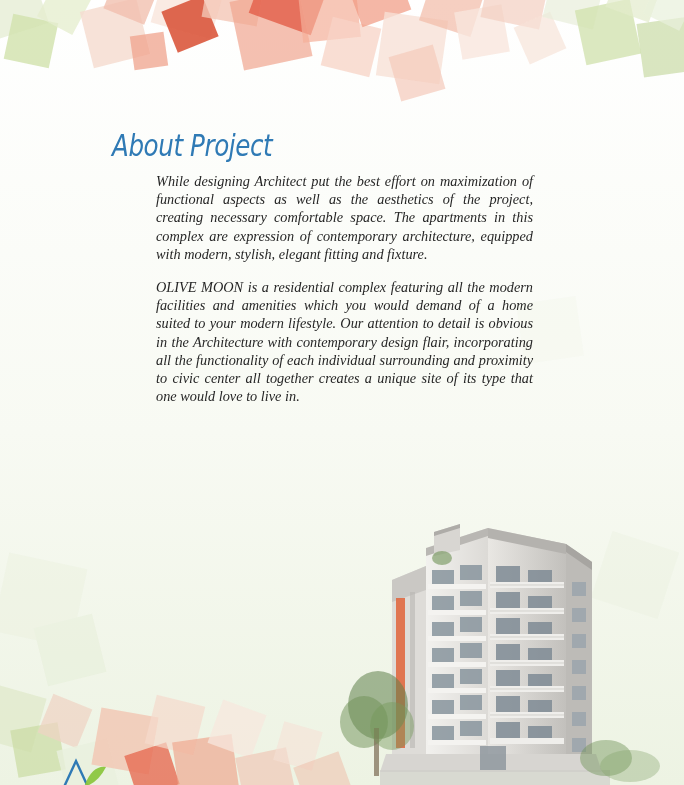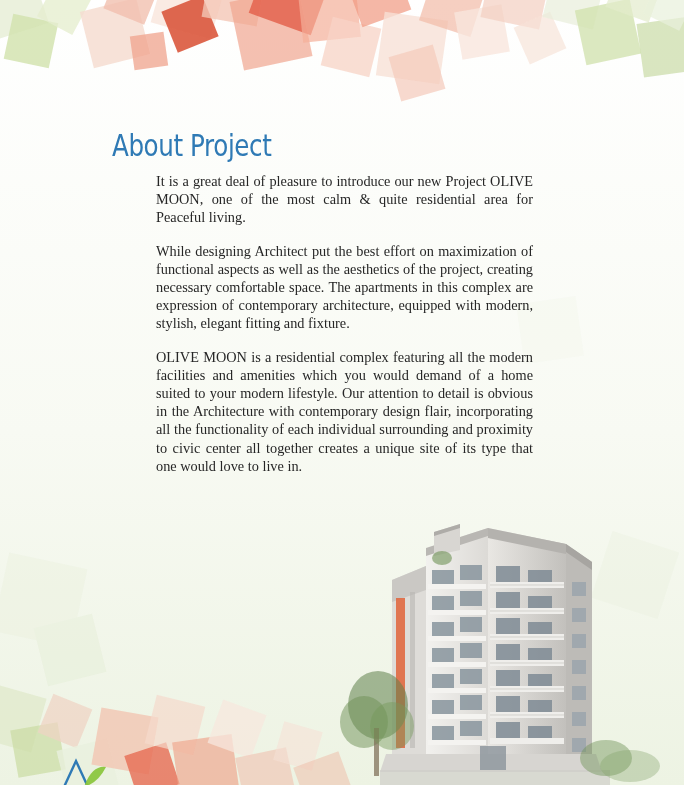--- a/index.html
+++ b/index.html
@@ -10,20 +10,21 @@
   }
   body {
     font-family: "Liberation Serif", serif;
   }
   #page {
     position: relative;
     width: 684px;
     height: 785px;
     overflow: hidden;
     background: linear-gradient(180deg, #fdfdfb 0%, #f7f9f3 45%, #f2f6ec 70%, #eef4e6 100%);
+    font-style: italic;
   }
 
   
   .confetti {
     position: absolute;
     top: 0; left: 0;
     width: 684px; height: 785px;
     pointer-events: none;
   }
 
@@ -140,21 +141,20 @@
       <rect x="0" y="560" width="80" height="80" fill="#e6eed8" transform="rotate(12 40 600)"></rect>
       <rect x="40" y="620" width="60" height="60" fill="#dde9cb" transform="rotate(-14 70 650)"></rect>
       <rect x="600" y="540" width="70" height="70" fill="#e7efdb" transform="rotate(18 635 575)"></rect>
       <rect x="520" y="300" width="60" height="60" fill="#f1f5e8" transform="rotate(-8 550 330)"></rect>
     </g>
   </svg>
 
   <div class="heading">About Project</div>
 
   <div class="copy">
-    <p>It is a great deal of pleasure to introduce our new Project OLIVE MOON, one of the most calm &amp; quite residential area for Peaceful living.</p>
     <p>While designing Architect put the best effort on maximization of functional aspects as well as the aesthetics of the project, creating necessary comfortable space. The apartments in this complex are expression of contemporary architecture, equipped with modern, stylish, elegant fitting and fixture.</p>
     <p>OLIVE MOON is a residential complex featuring all the modern facilities and amenities which you would demand of a home suited to your modern lifestyle. Our attention to detail is obvious in the Architecture with contemporary design flair, incorporating all the functionality of each individual surrounding and proximity to civic center all together creates a unique site of its type that one would love to live in.</p>
   </div>
 
   <svg class="building-wrap" viewBox="0 0 354 315" xmlns="http://www.w3.org/2000/svg">
     <defs>
       <linearGradient id="skyfade" x1="0" y1="0" x2="0" y2="1">
         <stop offset="0%" stop-color="#f3f7ec" stop-opacity="0"></stop>
         <stop offset="100%" stop-color="#eef4e4" stop-opacity="0"></stop>
       </linearGradient>

